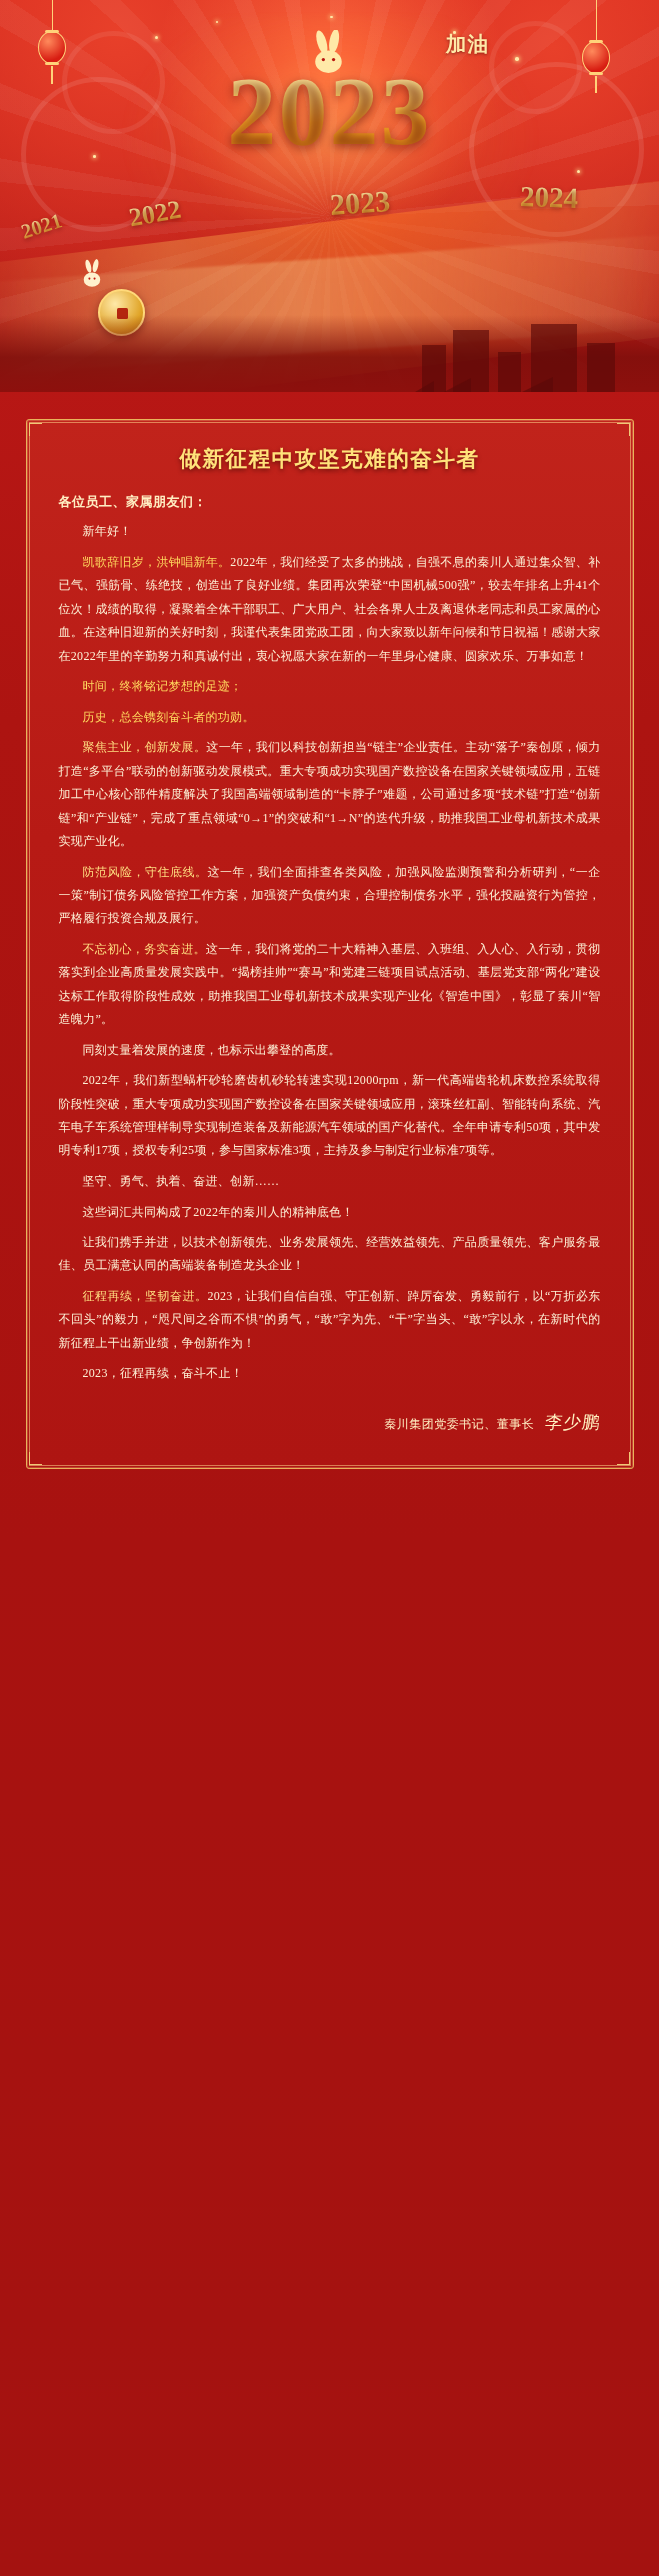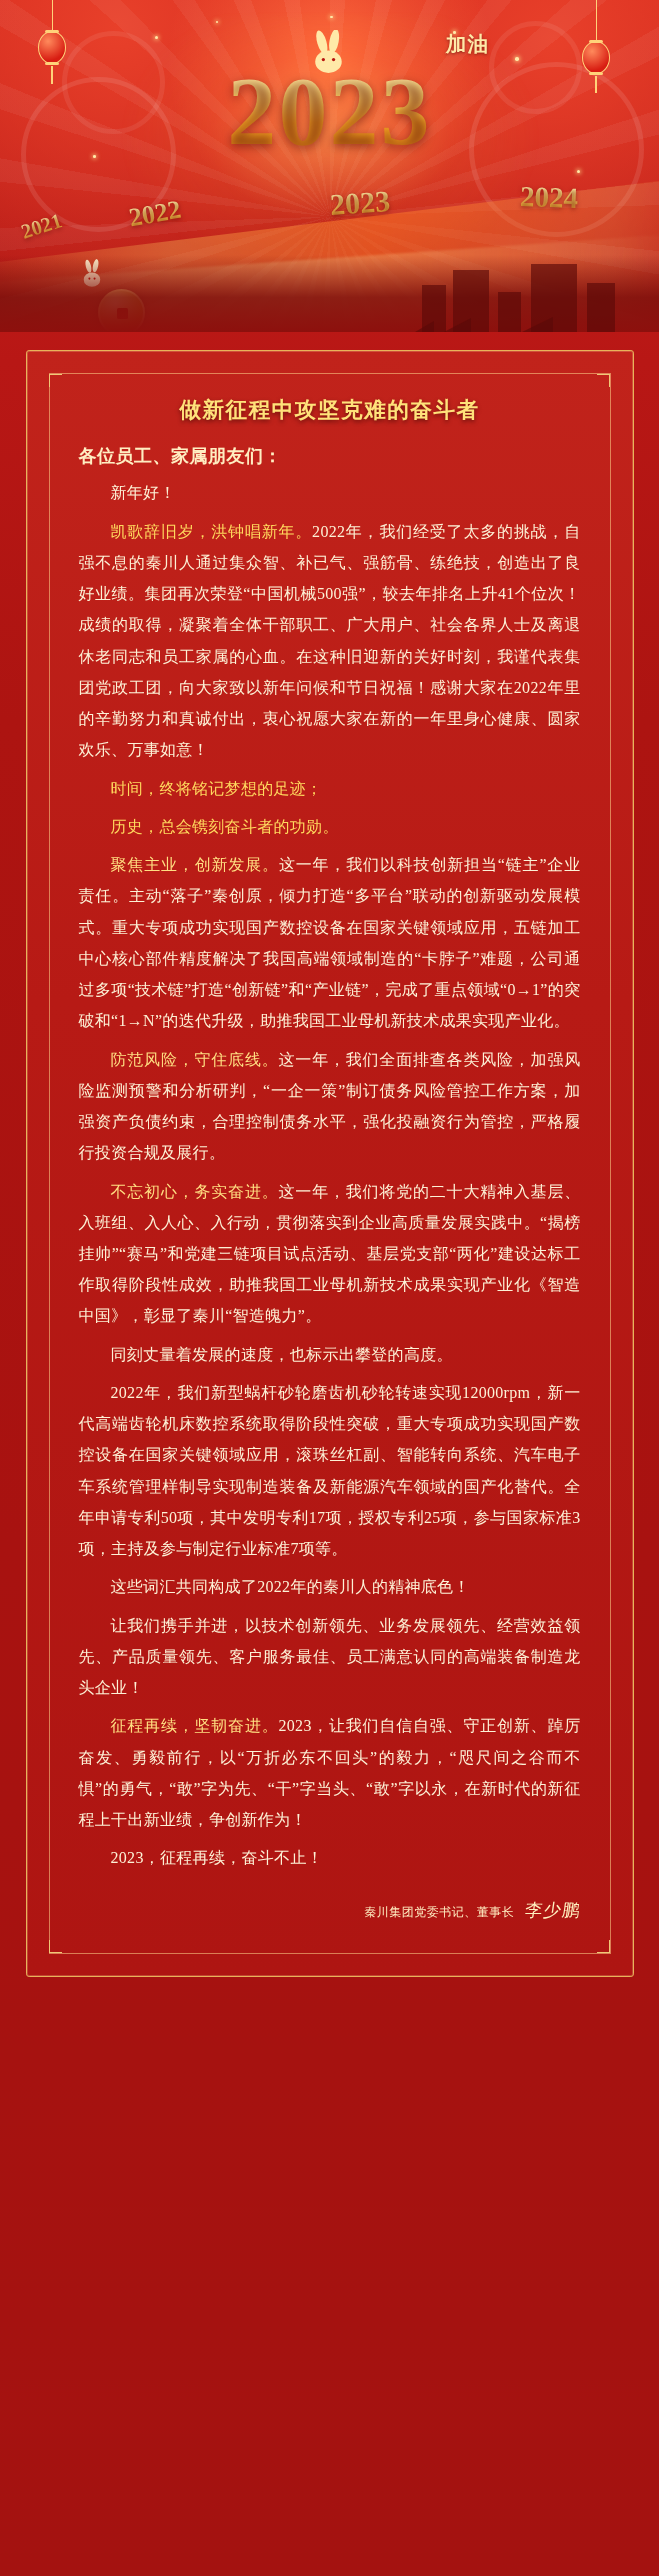--- a/index.html
+++ b/index.html
@@ -15,21 +15,21 @@
     position: relative;
     background:
       radial-gradient(ellipse 464px 309px at 50% 2%, #e03a24 0%, rgba(224,58,36,0) 60%),
       linear-gradient(180deg, #c9231a 0px, #b81715 361px, #ad1411 721px, #a81210 1546px, #a41210 2576px, #9e1110 3645px);
     overflow: hidden;
   }
 
   
   .hero {
     position: relative;
-    height: 332px;
+    height: 392px;
     overflow: hidden;
     background:
       radial-gradient(circle at 50% 18%, #ff6a3d 0%, rgba(255,106,61,0) 38%),
       radial-gradient(circle at 18% 8%, #e8402a 0%, rgba(232,64,42,0) 45%),
       radial-gradient(circle at 84% 12%, #e8402a 0%, rgba(232,64,42,0) 45%),
       linear-gradient(180deg, #d4281d 0%, #c0201a 55%, #ae1714 100%);
     padding-left: 15px;
   }
   .hero-rays {
     position: absolute; left: 50%; top: -144px;
@@ -168,25 +168,25 @@
   
   .spark {
     position: absolute; border-radius: 50%; background: #ffe9a8;
     box-shadow: 0 0 4.1px 1px rgba(255,220,140,.8);
   }
 
   
   .article {
     position: relative;
     width: 608px;
-    margin: 18px auto 0;
+    margin: 27px auto 0;
     background: linear-gradient(180deg, #c1231b 0%, #b71a15 40%, #ae1512 100%);
     border: 1.5px solid #e8b45a;
     border-radius: 3.1px;
-    padding: 22px;
+    padding: 2px;
     box-shadow: 0 0 0 1px rgba(255,220,150,.25) inset;
   }
   .article-inner {
     border: 0.5px solid rgba(255,215,140,.55);
     padding: 17.5px 29px 31px;
     position: relative;
   }
   .corner {
     position: absolute; width: 13.4px; height: 13.4px;
     border: 1.5px solid #f0c877;
@@ -200,28 +200,28 @@
     text-align: center;
     font-family: "Liberation Serif", serif;
     font-size: 21.6px; font-weight: 700;
     color: #ffe27a;
     letter-spacing: 1.5px;
     text-shadow: 0 1.5px 4.1px rgba(70,8,5,.7);
     margin: 3.1px 0 20.6px;
   }
   .salutation {
     font-family: "Liberation Serif", serif;
-    font-size: 18px; font-weight: 700;
+    font-size: 13px; font-weight: 700;
     color: #ffeec2;
     margin: 0 0 9.3px;
     letter-spacing: 0.5px;
   }
   p.body {
     font-family: "Liberation Serif", serif;
-    font-size: 16px;
+    font-size: 12px;
     line-height: 1.95;
     color: #fdf1d6;
     text-align: justify;
     text-indent: 2em;
     margin: 0 0 7.2px;
     letter-spacing: 0.3px;
   }
   .hl {
     color: #ffd95e;
     font-weight: 400;
@@ -368,20 +368,23 @@
       </p>
 
       <p class="body">
         <span>同刻丈量着发展的速度，也标示出攀登的高度。</span>
       </p>
 
       <p class="body">
         <span>2022年，我们新型蜗杆砂轮磨齿机砂轮转速实现12000rpm，新一代高端齿轮机床数控系统取得阶段性突破，重大专项成功实现国产数控设备在国家关键领域应用，滚珠丝杠副、智能转向系统、汽车电子车系统管理样制导实现制造装备及新能源汽车领域的国产化替代。全年申请专利50项，其中发明专利17项，授权专利25项，参与国家标准3项，主持及参与制定行业标准7项等。</span>
       </p>
 
+      <p class="body">
+        <span>坚守、勇气、执着、奋进、创新……</span>
+      </p>
 
       <p class="body">
         <span>这些词汇共同构成了2022年的秦川人的精神底色！</span>
       </p>
 
 
       <p class="body">
         <span>让我们携手并进，以技术创新领先、业务发展领先、经营效益领先、产品质量领先、客户服务最佳、员工满意认同的高端装备制造龙头企业！</span>
       </p>
 

